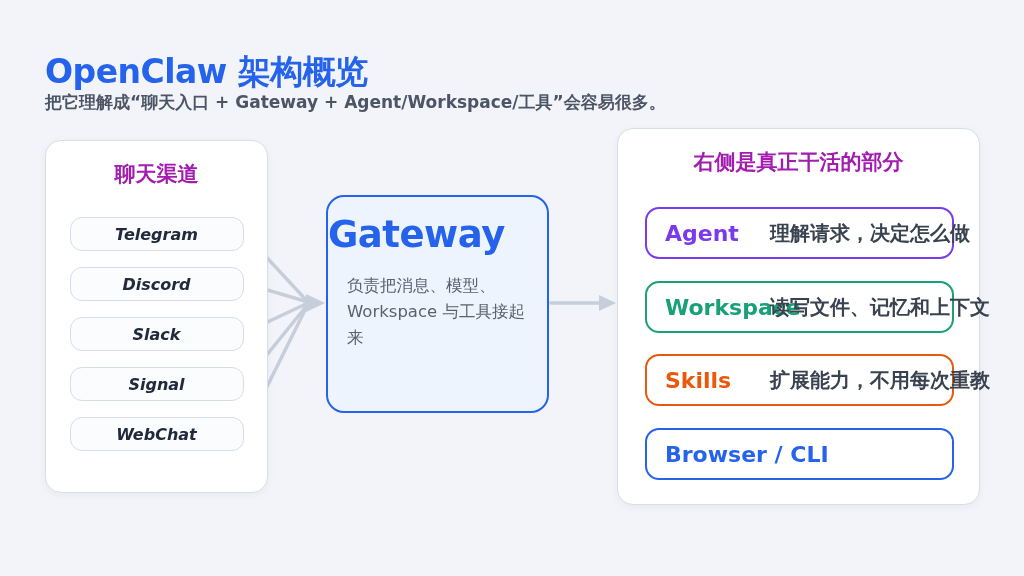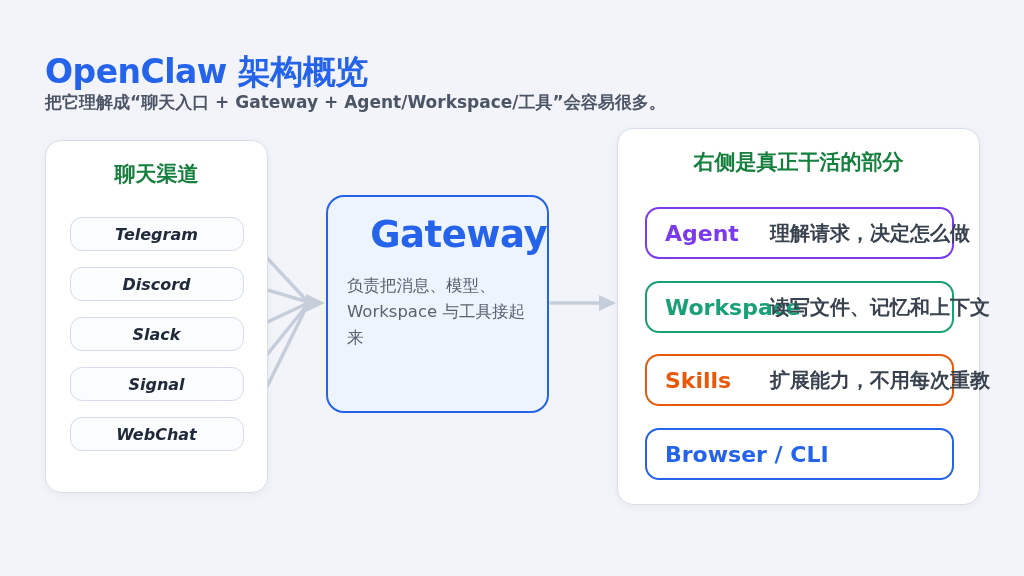--- a/index.html
+++ b/index.html
@@ -48,21 +48,21 @@
     border-radius: 16px;
     box-shadow: 0 2px 8px rgba(30,40,70,0.05);
   }
   .panel-left  { left: 45px;  top: 140px; width: 223px; height: 353px; }
   .panel-right { left: 617px; top: 128px; width: 363px; height: 377px; }
   .panel-header {
     margin-top: 19px;
     text-align: center;
     font-size: 21px;
     font-weight: 700;
-    color: #15803d;
+    color: #a21caf;
   }
 
   
   .pill-list {
     position: absolute;
     left: 0; top: 76px;
     width: 100%;
     display: flex;
     flex-direction: column;
     align-items: center;
@@ -86,22 +86,22 @@
   
   .gateway {
     position: absolute;
     left: 326px; top: 195px;
     width: 223px; height: 218px;
     background: #EEF4FE;
     border: 2px solid #2563EB;
     border-radius: 18px;
   }
   .gateway-title {
-    margin: 16px 0 0 13px;
-    text-align: right;
+    margin: 16px 0 0 0;
+    text-align: left;
     font-size: 37px;
     font-weight: 700;
     color: #2563EB;
     letter-spacing: -0.5px;
   }
   .gateway-desc {
     margin: 17px 14px 0 19px;
     font-size: 16.5px;
     font-weight: 500;
     line-height: 26px;

